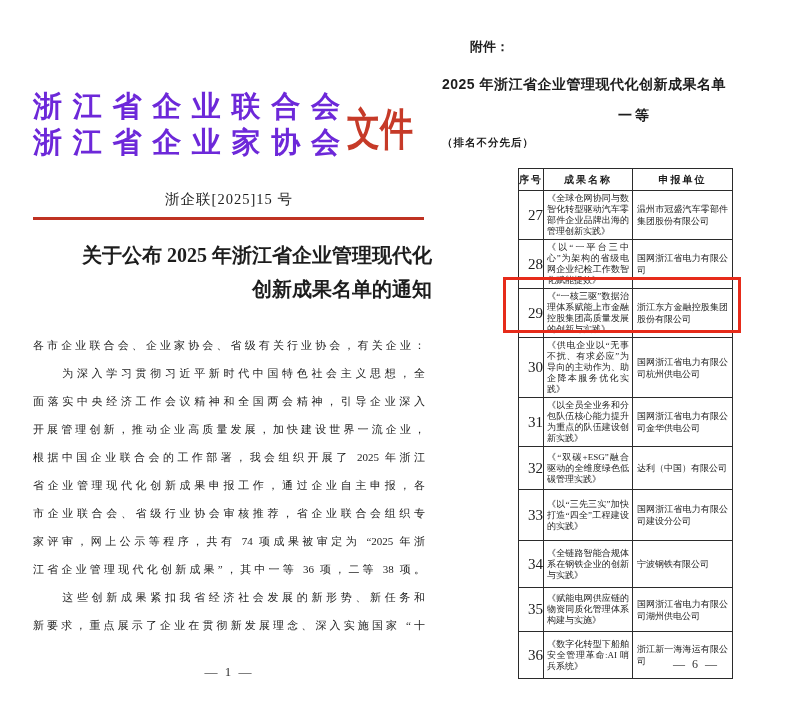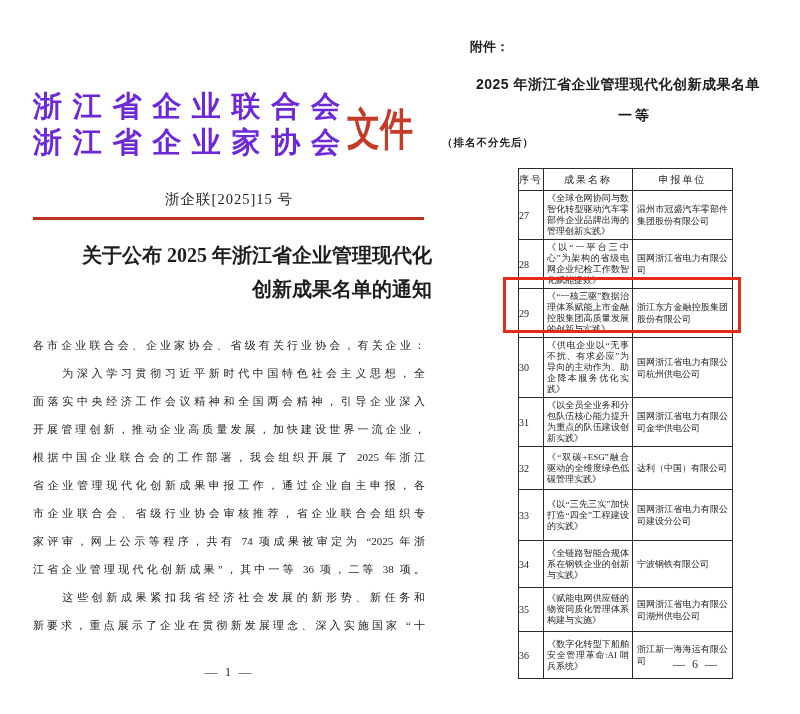--- a/index.html
+++ b/index.html
@@ -22,35 +22,35 @@
     font-size:20px; font-weight:bold; line-height:34px; }
   .doc-body { position:absolute; left:33px; top:331px; width:392px; }
   .body-line { font-size:11px; line-height:28px; height:28px; overflow:hidden;
     text-align:justify; text-align-last:justify; }
   .page-num-left { position:absolute; left:33px; top:664px; width:392px; text-align:center;
     font-size:13px; letter-spacing:2px; color:#333; }
 
   
   .attach-label { position:absolute; left:34px; top:38px; font-size:13px; font-weight:bold;
     font-family:"Liberation Sans","DejaVu Sans",sans-serif; }
-  .att-title { position:absolute; left:6px; top:76px; width:352px; text-align:center;
+  .att-title { position:absolute; left:6px; top:76px; width:352px; text-align:left;
     font-size:14px; font-weight:bold; letter-spacing:.5px;
     font-family:"Liberation Sans","DejaVu Sans",sans-serif; }
   .att-sub { position:absolute; left:23px; top:107px; width:352px; text-align:center;
     font-size:14px; font-weight:bold; letter-spacing:3px;
     font-family:"Liberation Sans","DejaVu Sans",sans-serif; }
   .att-note { position:absolute; left:6px; top:136px; width:352px; text-align:left;
     font-size:10.5px; font-weight:bold; letter-spacing:1px;
     font-family:Liberation Serif, serif; }
   table.results { position:absolute; left:82px; top:168px; width:214px;
     border-collapse:collapse; table-layout:fixed; }
   table.results th, table.results td { border:1px solid #2b2b2b; }
-  table.results th { font-size:10px; font-weight:normal; height:22px; text-align:center;
+  table.results th { font-size:10px; font-weight:bold; height:22px; text-align:center;
     letter-spacing:2px; }
-  td.c-no { width:25px; text-align:left; font-size:10px; }
+  td.c-no { width:25px; text-align:right; font-size:15px; }
   td.c-name { width:89px; font-size:9px; line-height:11px; padding:2px 3px;
     text-align:justify; text-align-last:left; word-break:break-all; }
   td.c-unit { width:100px; font-size:9px; line-height:12px; padding:2px 4px;
     vertical-align:middle; text-align:justify; text-align-last:left; word-break:break-all; }
   tr.h48 { height:48px; } tr.h43 { height:43px; } tr.h51 { height:51px; }
   tr.h47 { height:47px; } tr.h44 { height:44px; }
   .highlight-box { position:absolute; left:67px; top:277px; width:238px; height:56px;
     border:3px solid #e62b1a; pointer-events:none; }
   .page-num-right { position:absolute; left:217px; top:657px; width:86px; text-align:center;
     font-size:12px; letter-spacing:2px; color:#333; }

